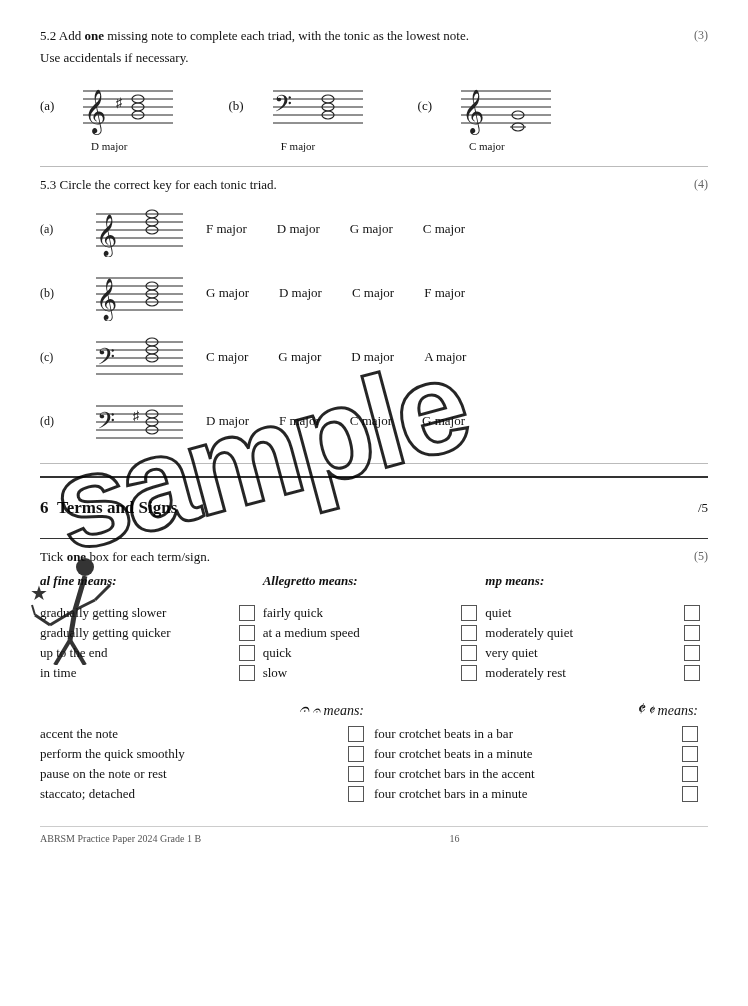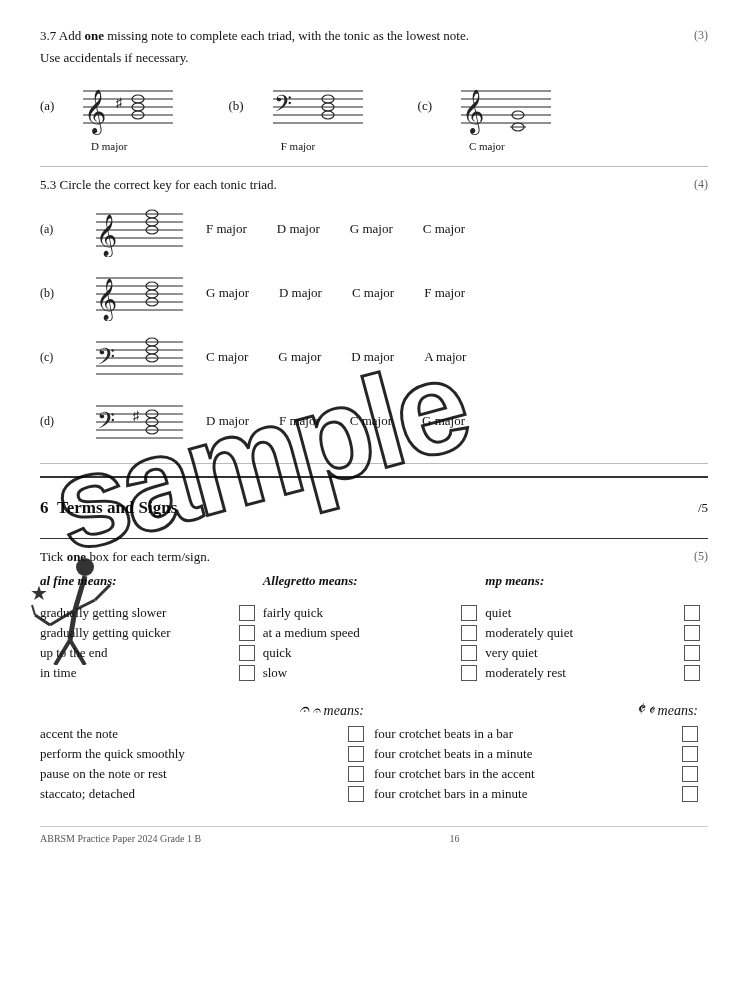--- a/index.html
+++ b/index.html
@@ -164,21 +164,21 @@
       gap: 2px;
     }
   </style>
 </head>
 <body>
 
 <div class="page">
 
   <div>
     <div class="section-header">
-      <span>3.7</span>
+      <span>5.2</span>
       <span>
         <span>Add </span><strong>one</strong><span> missing note to complete each triad, with the tonic as the lowest note.</span>
       </span>
       <span style="float:right; color:#666; font-size:12px;">(3)</span>
     </div>
     <div class="section-header" style="margin-top:0;">Use accidentals if necessary.</div>
 
     <div class="s52-row">
 
       <div class="s52-item">

